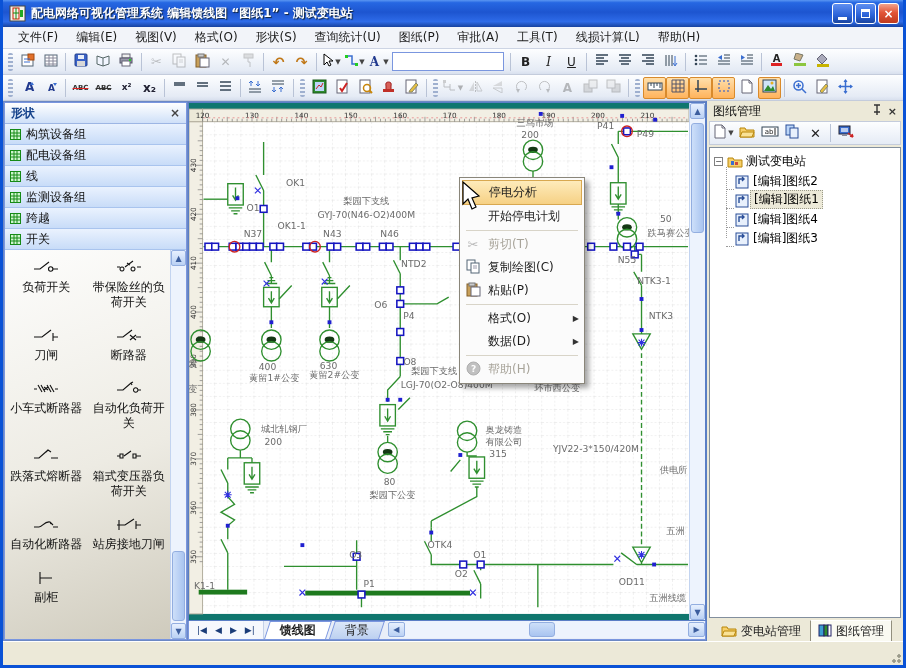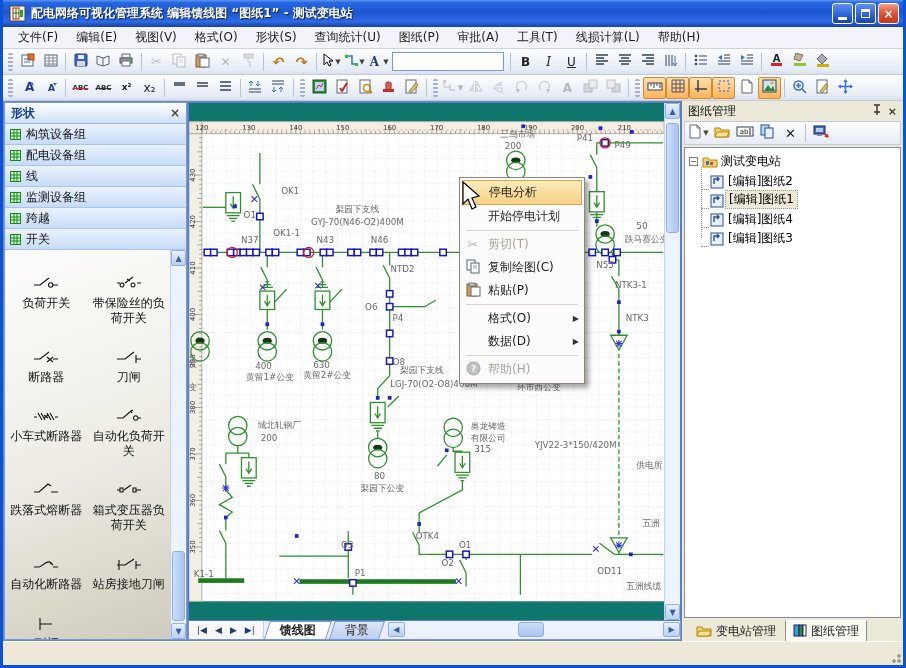--- a/index.html
+++ b/index.html
@@ -29,21 +29,21 @@
   
   .workspace{flex:1;display:flex;background:#6C88C4;min-height:0}
   
   .shapes{width:183px;background:#D6DFF2;border:1px solid #7A96DF;display:flex;flex-direction:column;margin:1px;min-height:0}
   .shapes .hd{height:21px;background:linear-gradient(#FFFFFF,#CFE0F8);display:flex;align-items:center;padding:0 6px;border-bottom:1px solid #9DB6E4}
   .shapes .hd .t{font-weight:bold;color:#15428B;flex:1}
   .shapes .hd .x{color:#444;font-size:12px;font-weight:bold}
   .sgroup{height:21px;background:linear-gradient(#EAF2FE,#C8DCF8);border-bottom:1px solid #A9C4EE;display:flex;align-items:center;padding:0 5px;color:#111}
   .sgroup .gi{margin-right:5px;display:inline-flex}
   .gallery-wrap{flex:1;display:flex;min-height:0}
-  .gallery{flex:1;background:linear-gradient(160deg,#FDFDFC 0%,#EDEBE3 55%,#CFCBBD 100%);display:grid;grid-template-columns:1fr 1fr;align-content:start;padding-top:24px;row-gap:22px;overflow:hidden}
+  .gallery{flex:1;background:linear-gradient(160deg,#FDFDFC 0%,#EDEBE3 55%,#CFCBBD 100%);display:grid;grid-template-columns:1fr 1fr;align-content:start;padding-top:8px;row-gap:16px;overflow:hidden}
   .gitem{display:flex;flex-direction:column;align-items:center;color:#111;font-size:12px;text-align:center;line-height:1.25;padding:0 2px}
   .gitem svg{margin-bottom:4px}
   
   .sb-v{width:16px;background:#EDF3FD;border-left:1px solid #C3D4F0;display:flex;flex-direction:column}
   .sb-btn{height:16px;width:100%;background:linear-gradient(#E7F0FE,#BAD1F4);border:1px solid #93AEE0;border-radius:2px;color:#3C5E9E;font-size:8px;display:flex;align-items:center;justify-content:center;flex:0 0 auto}
   .sb-track{flex:1;position:relative}
   .sb-thumb{position:absolute;left:1px;right:1px;background:linear-gradient(90deg,#CDDFF9,#A9C4F0);border:1px solid #93AEE0;border-radius:3px}
   .sb-h{height:17px;background:#EDF3FD;display:flex;align-items:center}
   .sb-h .sb-btn{width:17px;height:15px}
   .sb-h .sb-track{height:15px;flex:1}
@@ -53,21 +53,21 @@
   .canvasview{flex:1;display:flex;min-height:0;border:1px solid #5A7EC5;background:#0f766e}
   .canvasview svg.cnv{flex:1}
   
   .sheetbar{height:19px;display:flex;align-items:stretch;background:#E9EEF8;border:1px solid #7A96DF;border-top:none}
   .navbtns{display:flex;align-items:center;background:#F6F8FD;padding:0 4px;border-right:1px solid #C3D0E8}
   .navbtn{color:#1B3C78;font-size:9px;padding:0 4px}
   .sheettab{display:flex;align-items:center;padding:0 12px;font-size:12px;color:#222;transform:skewX(-18deg);border:1px solid #7A96DF;border-bottom:none;margin-left:3px;background:linear-gradient(#DCE7F8,#BCD0F0)}
   .sheettab>span{transform:skewX(18deg)}
   .sheettab.on{background:#fff;font-weight:bold}
   
-  .drawings{width:222px;background:#ECE9D8;border-left:1px solid #5A7EC5;display:flex;flex-direction:column;min-height:0}
+  .drawings{width:197px;background:#ECE9D8;border-left:1px solid #5A7EC5;display:flex;flex-direction:column;min-height:0}
   .drawings .hd{height:20px;display:flex;align-items:center;padding:0 6px;color:#111}
   .drawings .hd .t{flex:1}
   .drawings .hd .hic{color:#333;font-size:11px;margin-left:6px;font-weight:bold}
   .dtoolbar{height:24px;background:linear-gradient(#FDFEFF,#E5EBF5);border:1px solid #C4CCDC;display:flex;align-items:center;margin:0 2px;padding:0 2px}
   .tree{flex:1;background:#fff;border:1px solid #828F9E;margin:2px;overflow:hidden;padding:4px 2px;position:relative}
   .trow{display:flex;align-items:center;height:19px;white-space:nowrap}
   .texp{width:9px;height:9px;border:1px solid #808080;background:#fff;font-size:8px;line-height:7px;text-align:center;color:#333;margin:0 4px 0 2px;flex:0 0 auto}
   .tlabel{padding:0 3px}
   .trow.sel .tlabel{background:#ECE9D8;border:1px dotted #9a9a8a}
   .kids{position:relative;margin-left:8px}
@@ -314,21 +314,21 @@
       <span class="tbtn">
         <span><span class="ic" style="font-size:7px;font-weight:bold;color:#333;text-decoration:line-through;text-decoration-color:#D22">ABC</span></span>
       </span>
       <span class="tbtn">
         <span><span class="ic" style="font-size:7px;font-weight:bold;color:#333;text-decoration:line-through">ABC</span></span>
       </span>
       <span class="tbtn">
         <span><span class="ic" style="font-size:9px;font-weight:bold;color:#223">x²</span></span>
       </span>
       <span class="tbtn">
-        <span><span class="ic" style="font-size:12px;font-weight:normal;color:#223">x₂</span></span>
+        <span><span class="ic" style="font-size:12px;font-weight:bold;color:#223">x₂</span></span>
       </span>
       <span class="tbsep"></span>
       <span class="tbtn">
         <span><svg width="15" height="12">
             <path d="M2,3 H13 M2,5 H13" stroke="#345" stroke-width="1.5"></path>
           </svg></span>
       </span>
       <span class="tbtn">
         <span><svg width="15" height="12">
             <path d="M2,3 H13 M2,6 H13" stroke="#345" stroke-width="1.5"></path>
@@ -569,29 +569,29 @@
               <div>负荷开关</div>
             </div>
             <div class="gitem">
               <svg width="50" height="18" viewBox="0 0 24 18">
                 <path d="M0,9 H3 M5,9 a2,2 0 1,0 0.01,0 M8,9 L16,3 M10,5 L13,7 M16,9 a2,2 0 1,0 0.01,0 M20,9 H24" stroke="#111" stroke-width="1.1" fill="none"></path>
               </svg>
               <div>带保险丝的负荷开关</div>
             </div>
             <div class="gitem">
               <svg width="50" height="18" viewBox="0 0 24 18">
-                <path d="M0,11 H6 L15,4 M13,9 L19,14 M13,14 L19,9 M19,11 H24" stroke="#111" stroke-width="1.1" fill="none"></path>
-              </svg>
-              <div>断路器</div>
+                <path d="M0,11 H8 L17,4 M19,7 V15 M19,11 H24" stroke="#111" stroke-width="1.1" fill="none"></path>
+              </svg>
+              <div>刀闸</div>
             </div>
             <div class="gitem">
               <svg width="50" height="18" viewBox="0 0 24 18">
-                <path d="M0,11 H8 L17,4 M19,7 V15 M19,11 H24" stroke="#111" stroke-width="1.1" fill="none"></path>
-              </svg>
-              <div>刀闸</div>
+                <path d="M0,11 H6 L15,4 M13,9 L19,14 M13,14 L19,9 M19,11 H24" stroke="#111" stroke-width="1.1" fill="none"></path>
+              </svg>
+              <div>断路器</div>
             </div>
             <div class="gitem">
               <svg width="50" height="18" viewBox="0 0 24 18">
                 <path d="M0,10 H3 M4,6 L8,13 M7,6 L11,13 M10,8 L14,11 M10,11 L14,8 M13,6 L17,13 M16,6 L20,13 M21,10 H24" stroke="#111" stroke-width="1.1" fill="none"></path>
               </svg>
               <div>小车式断路器</div>
             </div>
             <div class="gitem">
               <svg width="50" height="18" viewBox="0 0 24 18">
                 <path d="M0,11 H6 L14,4 L16,3 M14,4 L15,6 M16.5,11 a2.2,2.2 0 1,0 4.4,0 a2.2,2.2 0 1,0 -4.4,0 M21,11 H24" stroke="#111" stroke-width="1.1" fill="none"></path>

